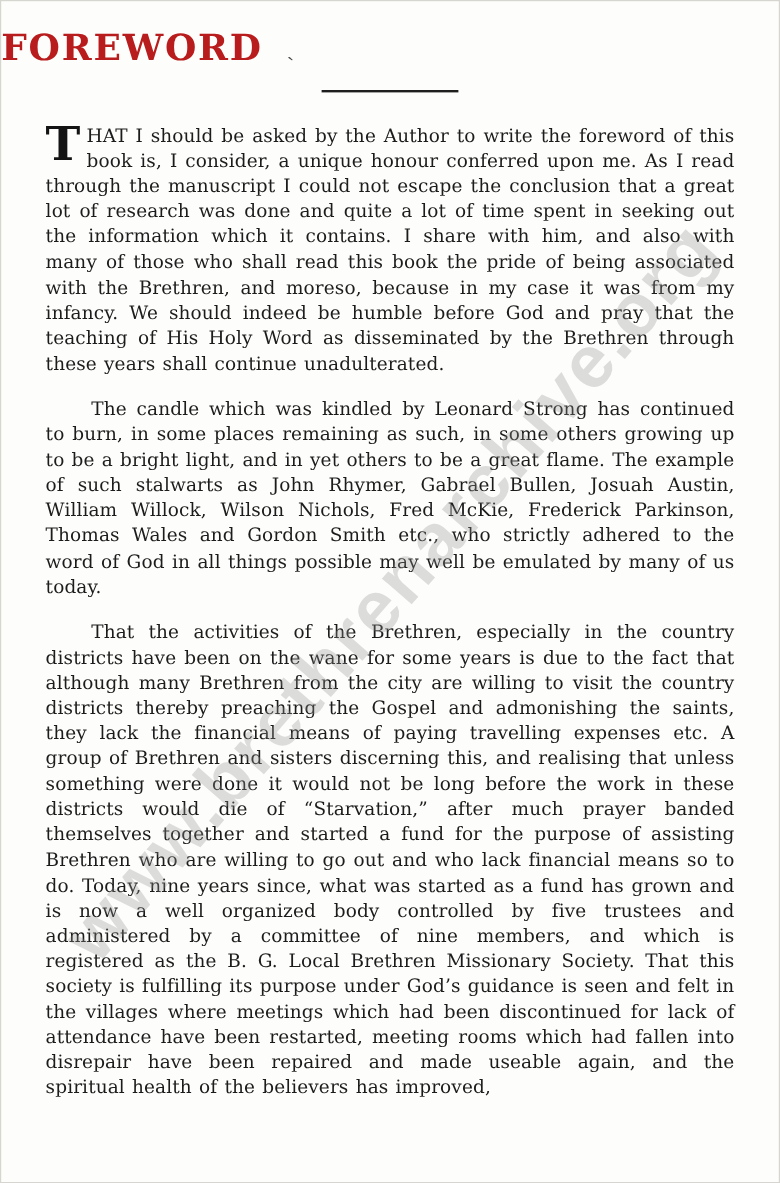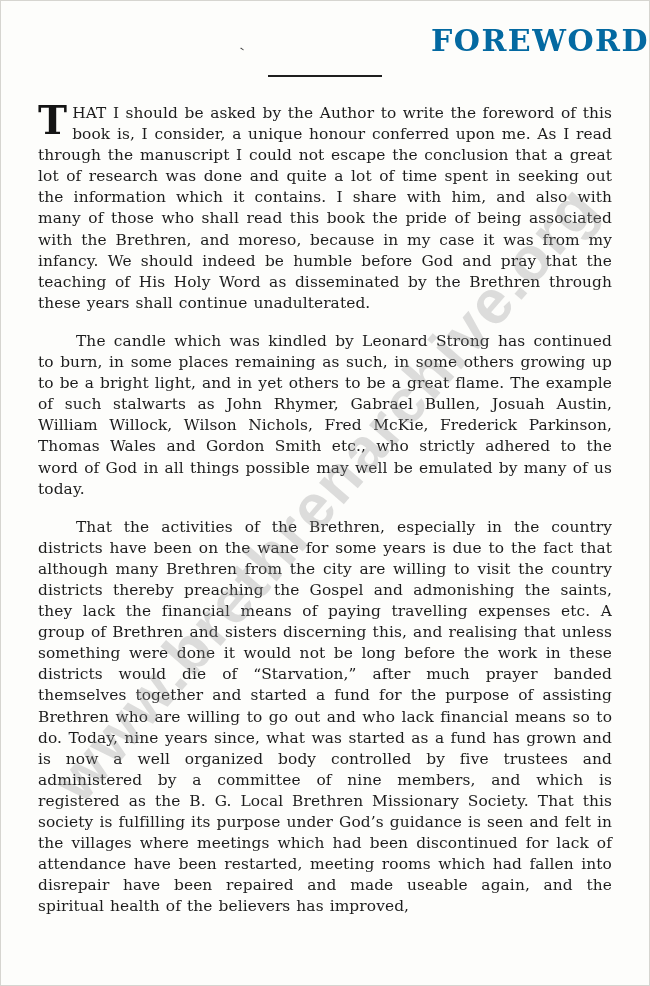--- a/index.html
+++ b/index.html
@@ -9,26 +9,26 @@
     width: 650px;
     height: 986px;
     margin: 0 auto;
     background: #fdfdfb;
     border: 1px solid #d6d5d0;
     overflow: hidden;
     color: #1c1c1c;
     font-family: "DejaVu Serif", "Liberation Serif", serif;
   }
   .title {
-    text-align: right;
+    text-align: left;
     font-size: 30px;
     font-weight: bold;
     letter-spacing: 1.5px;
     margin: 22px 0 0 0;
-    color: #0369a1;
+    color: #b91c1c;
   }
   .stray-mark {
     position: absolute;
     top: 44px;
     left: 239px;
     font-size: 16px;
     color: #444;
     transform: rotate(-12deg);
   }
   .title-rule {

